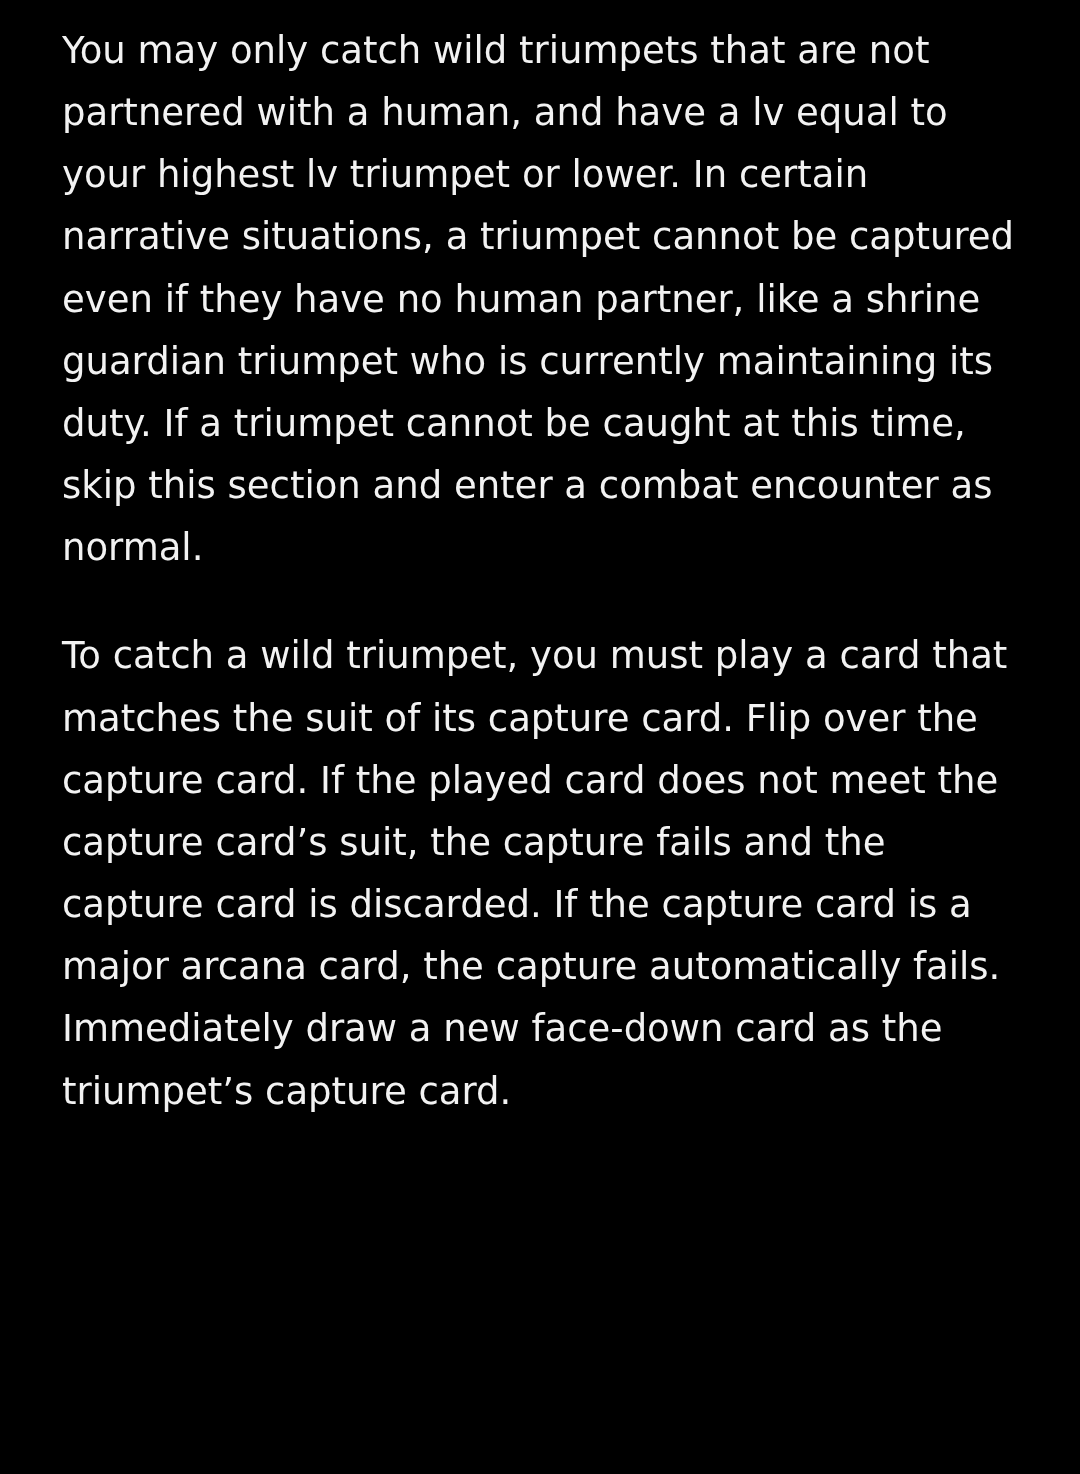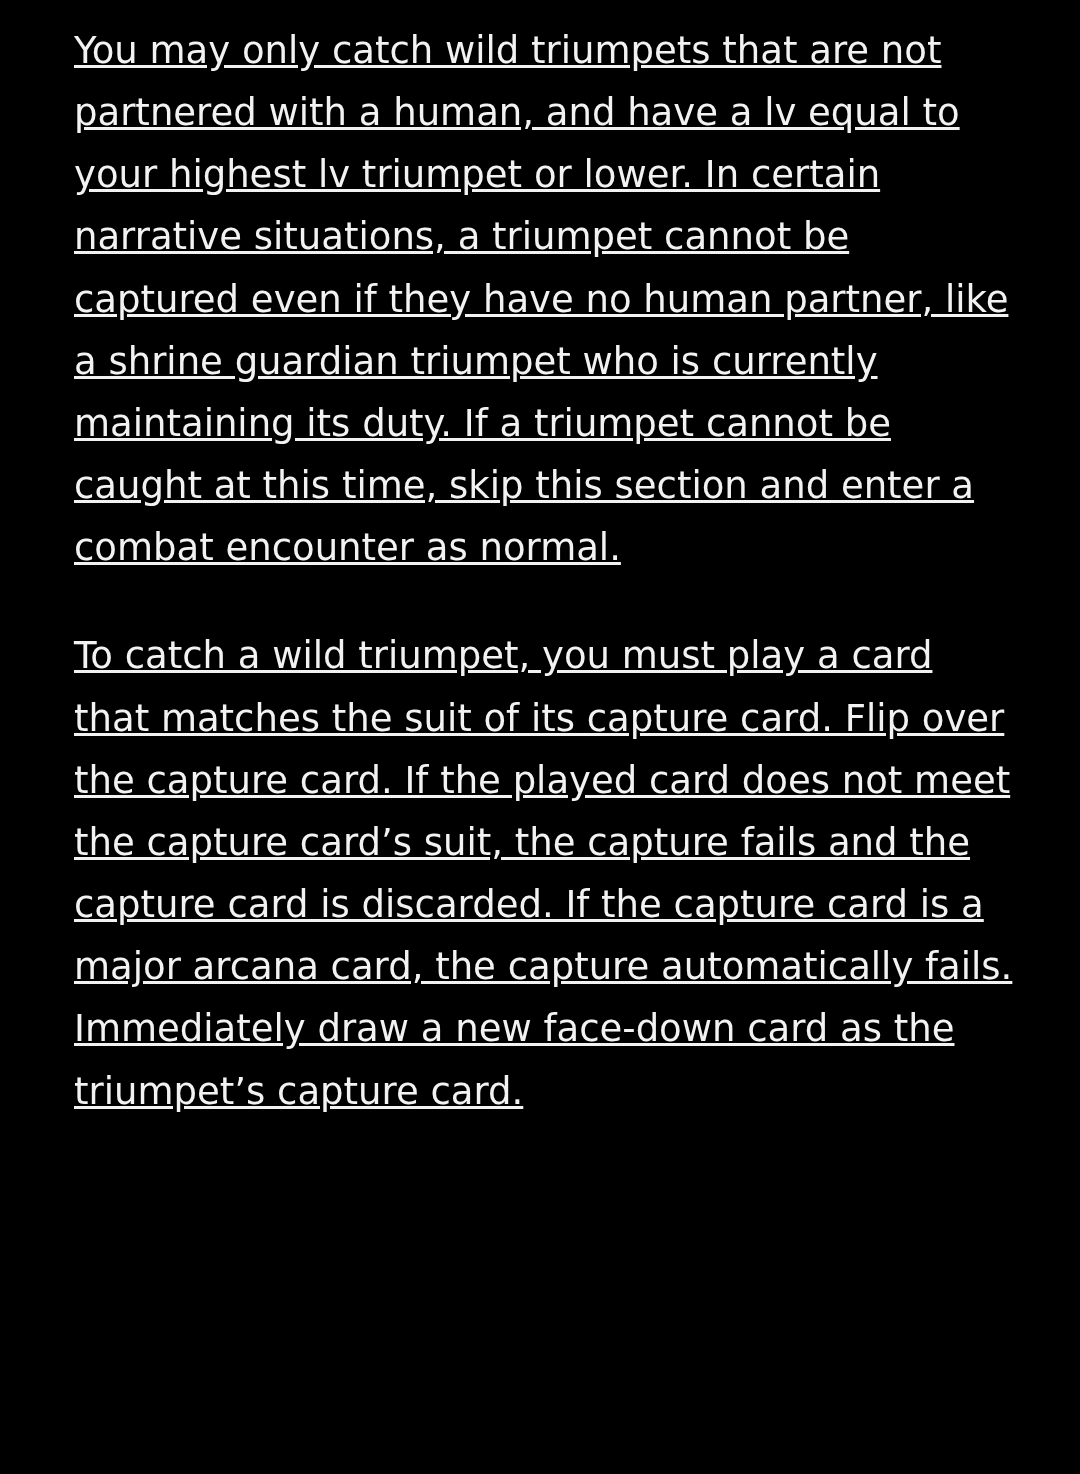--- a/index.html
+++ b/index.html
@@ -29,24 +29,23 @@
     letter-spacing: -0.5px;
     color: #ffffff;
     margin: 0 0 34px 0;
   }
   .paragraph {
     font-family: "DejaVu Sans", sans-serif;
     font-weight: 400;
     font-size: 37px;
     line-height: 1.68;
     color: #f2f2f2;
-    margin: 0 0 46px 12px;
+    margin: 0 0 46px 0;
     max-width: 960px;
     text-align: left;
-    text-decoration: underline;
   }
   .paragraph:last-child {
     margin-bottom: 0;
   }
 </style>
 </head>
 <body>
 
 <div class="page">
 

